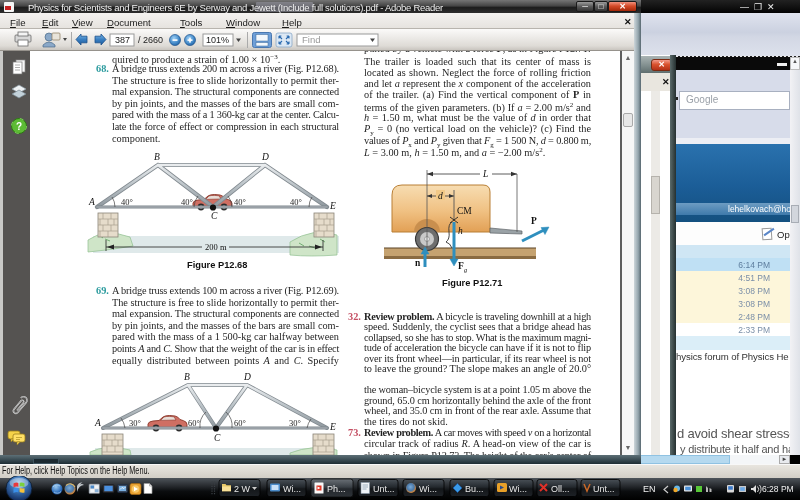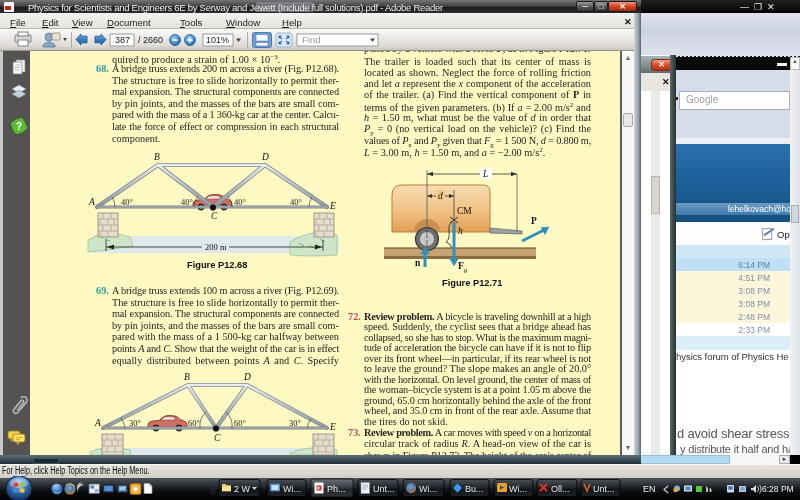--- a/index.html
+++ b/index.html
@@ -53,21 +53,21 @@
 #atitletxt{left:28px;top:2px;font-size:9.5px;color:#f0f0f0;white-space:nowrap;letter-spacing:-0.27px}
 .wbtn{top:1px;height:11px;border:1px solid #1a1a1a;border-radius:2px;color:#fff;text-align:center;font-size:8px;line-height:9px}
 #amin{left:576px;width:18px;background:linear-gradient(#9a9a9a,#5a5a5a 50%,#333)}
 #amax{left:594px;width:14px;background:linear-gradient(#9a9a9a,#5a5a5a 50%,#333)}
 #aclose{left:608px;width:29px;background:linear-gradient(#f0927e,#d44a28 45%,#a32708);font-weight:bold}
 #amenu{left:0;top:13px;width:641px;height:16px;background:linear-gradient(#f4f2f0,#e6e3df);border-bottom:1px solid #b8b4ae}
 .mi{top:16.5px;font-size:9.6px;color:#1a1a1a}
 .mi span{text-decoration:underline}
 #amenux{left:624px;top:17px;width:10px;height:10px;font-size:9px;font-weight:bold;color:#111;line-height:10px}
 #atoolbar{left:0;top:29px;width:641px;height:22px;background:linear-gradient(#fbfaf9,#dedbd6 80%,#c9c5bf);border-bottom:1px solid #96928c}
-#adoc{left:30px;top:51px;width:590px;height:404px;background:#fef9c3;overflow:hidden}
+#adoc{left:30px;top:51px;width:590px;height:404px;background:#ffffff;overflow:hidden}
 #asep{left:620px;top:51px;width:2px;height:404px;background:#5e5e5e}
 #ascroll{left:622px;top:51px;width:12px;height:404px;background:#f7f7f7}
 #ascrollup{left:623px;top:53px;width:10px;height:10px;color:#666;font-size:7px;text-align:center;line-height:10px}
 #ascrolldn{left:623px;top:443px;width:10px;height:10px;color:#666;font-size:7px;text-align:center;line-height:10px}
 #ascrollthumb{left:623px;top:113px;width:10px;height:14px;background:#e8e8e8;border:1px solid #aaa;border-radius:2px}
 #aframe{left:634px;top:13px;width:7px;height:451px;background:linear-gradient(90deg,#cdd6da,#94a5ad 60%,#57676f)}
 #asidebar{left:0;top:51px;width:30px;height:404px;background:#555351;border-left:3px solid #c9c9c7}
 #abottom{left:0;top:455px;width:641px;height:9px;background:linear-gradient(#5d7077,#2f4048 70%,#1d2c33)}
 
 #statusbar{left:0;top:464px;width:800px;height:14px;background:linear-gradient(#e8e5df,#d2cec6);border-top:1px solid #f8f8f8}
@@ -256,28 +256,27 @@
       <div class="pl rc pll" style="top:-8px">pulled by a vehicle with a force <b>P</b>, as in Figure P12.71.</div>
       <div class="pl rc" style="top:4.5px">The trailer is loaded such that its center of mass is</div>
       <div class="pl rc" style="top:15.8px">located as shown. Neglect the force of rolling friction</div>
       <div class="pl rc" style="top:27.1px">and let <i>a</i> represent the <i>x</i> component of the acceleration</div>
       <div class="pl rc" style="top:38.4px">of the trailer. (a) Find the vertical component of <b>P</b> in</div>
       <div class="pl rc" style="top:49.7px">terms of the given parameters. (b) If <i>a</i> = 2.00 m/s<sup style="font-size:7px">2</sup> and</div>
       <div class="pl rc" style="top:61px"><i>h</i> = 1.50 m, what must be the value of <i>d</i> in order that</div>
       <div class="pl rc" style="top:72.3px"><i>P</i><sub style="font-size:7px">y</sub> = 0 (no vertical load on the vehicle)? (c) Find the</div>
       <div class="pl rc" style="top:83.6px;letter-spacing:-0.189px">values of <i>P</i><sub style="font-size:7px">x</sub> and <i>P</i><sub style="font-size:7px">y</sub> given that <i>F</i><sub style="font-size:7px">g</sub> = 1 500 N, <i>d</i> = 0.800 m,</div>
       <div class="pl rc pll" style="top:94.9px"><i>L</i> = 3.00 m, <i>h</i> = 1.50 m, and <i>a</i> = −2.00 m/s<sup style="font-size:7px">2</sup>.</div>
-      <div class="pnum red" style="left:318px;top:260px">72.</div>
+      <div class="pnum red" style="left:318px;top:260px">32.</div>
       <div class="pl rc" style="top:260.0px;letter-spacing:-0.259px"><b>Review problem.</b> A bicycle is traveling downhill at a high</div>
       <div class="pl rc" style="top:270.4px;letter-spacing:-0.074px">speed. Suddenly, the cyclist sees that a bridge ahead has</div>
       <div class="pl rc" style="top:280.9px;letter-spacing:-0.309px">collapsed, so she has to stop. What is the maximum magni-</div>
       <div class="pl rc" style="top:291.4px;letter-spacing:-0.176px">tude of acceleration the bicycle can have if it is not to flip</div>
       <div class="pl rc" style="top:301.8px;letter-spacing:-0.142px">over its front wheel—in particular, if its rear wheel is not</div>
       <div class="pl rc" style="top:312.2px;letter-spacing:-0.036px">to leave the ground? The slope makes an angle of 20.0°</div>
-      <div class="pl rc" style="top:322.7px;letter-spacing:-0.243px">with the horizontal. On level ground, the center of mass of</div>
       <div class="pl rc" style="top:333.1px;letter-spacing:-0.162px">the woman–bicycle system is at a point 1.05 m above the</div>
       <div class="pl rc" style="top:343.6px;letter-spacing:-0.136px">ground, 65.0 cm horizontally behind the axle of the front</div>
       <div class="pl rc" style="top:354.1px;letter-spacing:-0.131px">wheel, and 35.0 cm in front of the rear axle. Assume that</div>
       <div class="pl rc pll" style="top:364.5px">the tires do not skid.</div>
       <div class="pnum red" style="left:318px;top:376px">73.</div>
       <div class="pl rc" style="top:376px;letter-spacing:-0.350px"><b>Review problem.</b> A car moves with speed <i>v</i> on a horizontal</div>
       <div class="pl rc" style="top:387.3px">circular track of radius <i>R</i>. A head-on view of the car is</div>
       <div class="pl rc" style="top:398.6px;letter-spacing:-0.155px">shown in Figure P12.73. The height of the car’s center of</div>
       <div class="abs" id="fig68" style="left:55px;top:96px"><svg width="260" height="125" viewBox="0 0 260 125">
         <defs>

